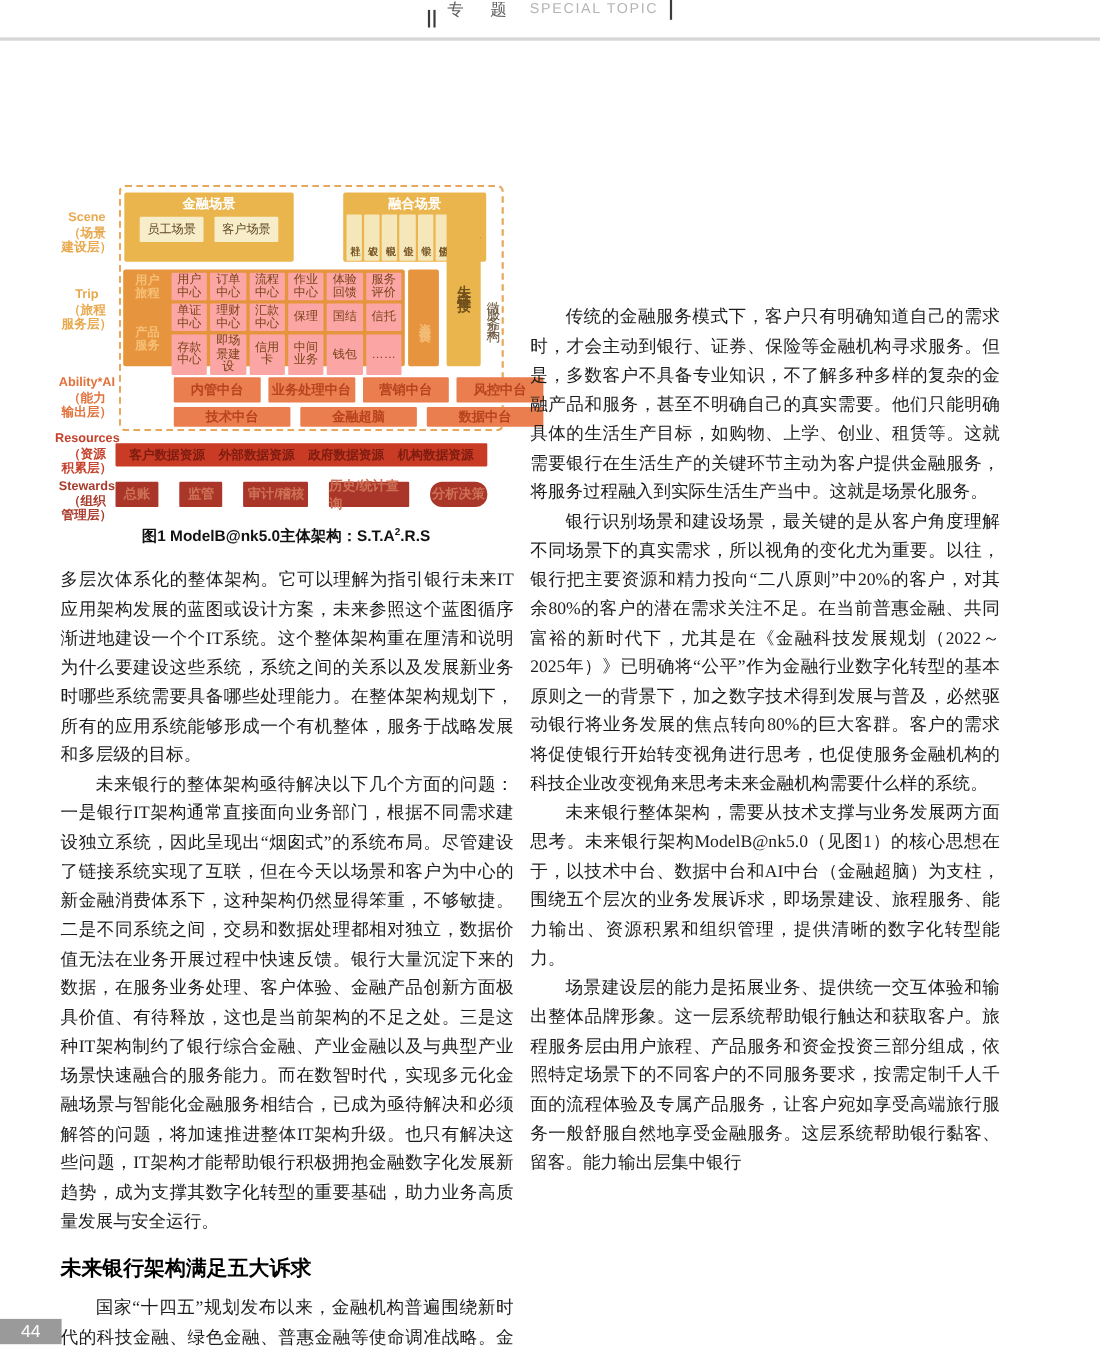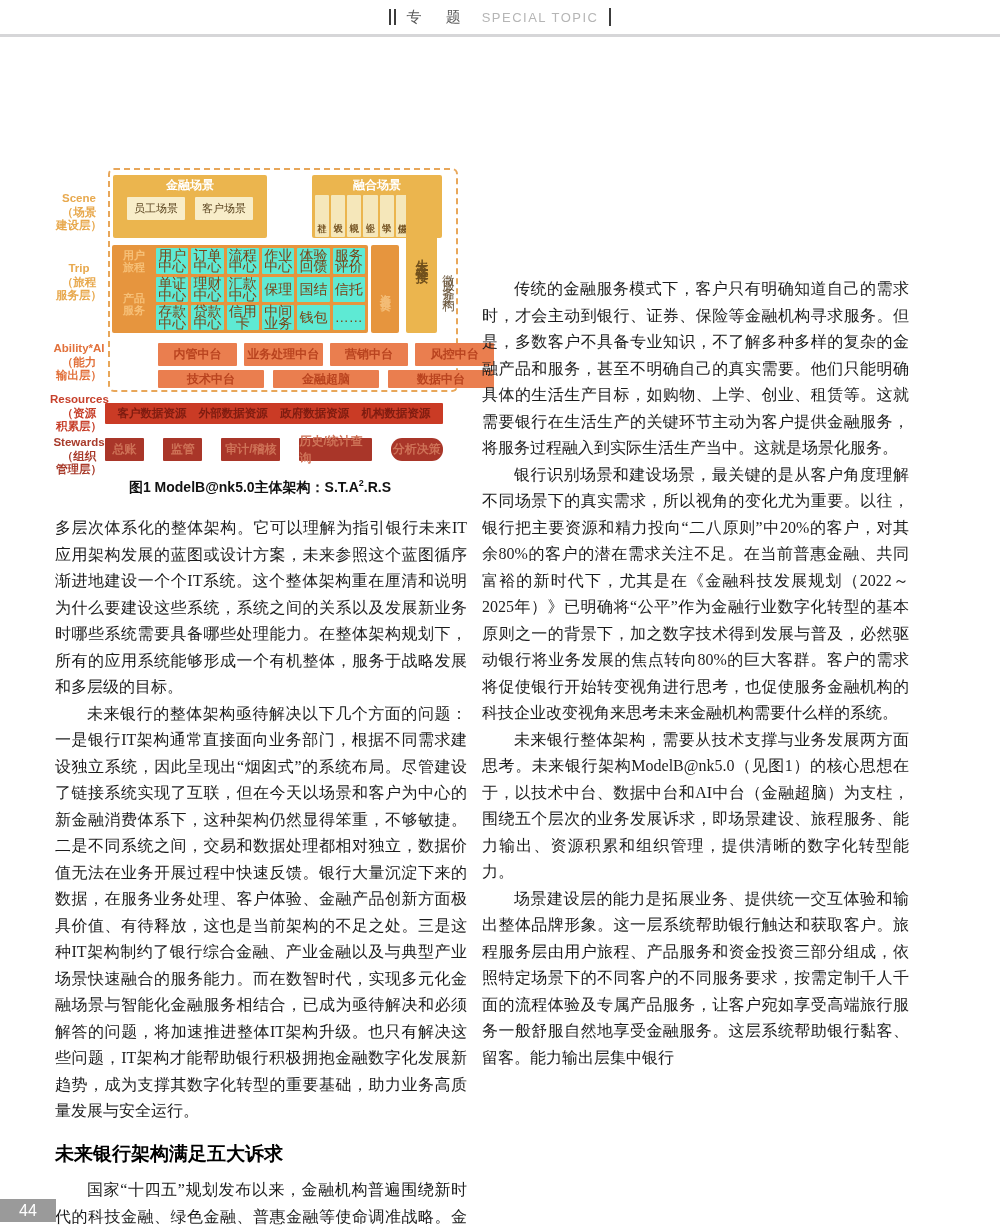--- a/index.html
+++ b/index.html
@@ -3,21 +3,21 @@
 <meta charset="utf-8">
 <style>
   html,body{margin:0;padding:0;}
   body{
     width:1000px;height:1230px;background:#ffffff;position:relative;
     font-family:"Liberation Serif","DejaVu Serif",serif;color:#1c1c1c;overflow:hidden;
   }
   
   .page-header{
     position:absolute;top:0;left:0;right:0;height:34px;
-    display:flex;align-items:center;justify-content:center;gap:11px;
+    display:flex;justify-content:center;gap:11px;
     font-family:"Liberation Sans","DejaVu Sans",sans-serif;
   }
   .hdr-bars{display:flex;gap:3px;align-items:center;}
   .hdr-bar{width:2px;height:16px;background:#3c3c3c;}
   .hdr-bar.single{height:18px;}
   .hdr-cn{color:#5a5a5a;font-size:15px;letter-spacing:10px;font-weight:500;}
   .hdr-en{color:#b5b5b5;font-size:13px;letter-spacing:1.5px;}
   .top-rule{position:absolute;top:34px;left:0;right:0;height:3px;background:#d6d6d8;}
 
   
@@ -50,21 +50,21 @@
     font-size:9.5px;line-height:12px;display:flex;align-items:center;justify-content:center;
     text-align:center;border-radius:1px;}
   .fusion-dots{width:11px;color:#6f4d1c;font-size:10px;display:flex;align-items:center;justify-content:center;}
 
   .trip{left:2px;top:75px;width:256px;height:88px;background:#e6953e;border-radius:2px;
     padding:3px;display:flex;flex-direction:column;gap:3px;}
   .trip-row{display:flex;gap:3px;flex:1;}
   .trip-label{width:38px;color:#f6c078;font-weight:bold;font-size:11px;line-height:12px;
     display:flex;align-items:center;justify-content:center;text-align:center;white-space:pre-line;}
   .trip-cells{display:flex;gap:3px;flex:1;}
-  .trip-cells .cell{flex:1;background:#5eead4;color:#7a4418;font-size:14px;line-height:11.5px;
+  .trip-cells .cell{flex:1;background:#fca5a5;color:#7a4418;font-size:11px;line-height:11.5px;
     display:flex;align-items:center;justify-content:center;text-align:center;padding:1px;border-radius:1px;}
   .prod-wrap{display:flex;gap:3px;flex:2;}
   .prod-rows{flex:1;display:flex;flex-direction:column;gap:3px;}
 
   .vert{writing-mode:vertical-rl;text-orientation:upright;display:flex;align-items:center;justify-content:center;}
   .fund{left:261px;top:75px;width:28px;height:88px;background:#e6953e;border-radius:2px;
     color:#f3bc76;font-weight:bold;font-size:11px;letter-spacing:2px;}
   .eco{left:296px;top:10px;width:31px;height:153px;border-radius:2px;
     color:#71501c;font-weight:bold;font-size:12.5px;letter-spacing:4px;}
   .micro{left:330px;top:50px;width:16px;height:120px;color:#6b573d;font-size:12.5px;letter-spacing:6px;}
@@ -170,21 +170,21 @@
           <div class="trip-cells" style="flex:1">
               <div class="cell">单证中心</div>
               <div class="cell">理财中心</div>
               <div class="cell">汇款中心</div>
               <div class="cell">保理</div>
               <div class="cell">国结</div>
               <div class="cell">信托</div>
             </div>
           <div class="trip-cells" style="flex:1">
               <div class="cell">存款中心</div>
-              <div class="cell">贷款中心</div>
+              <div class="cell">即场景建设</div>
               <div class="cell">信用卡</div>
               <div class="cell">中间业务</div>
               <div class="cell">钱包</div>
               <div class="cell">……</div>
             </div>
         </div>
       </div>
     </div>
 
     <div class="blk vert fund">资金投资</div>

